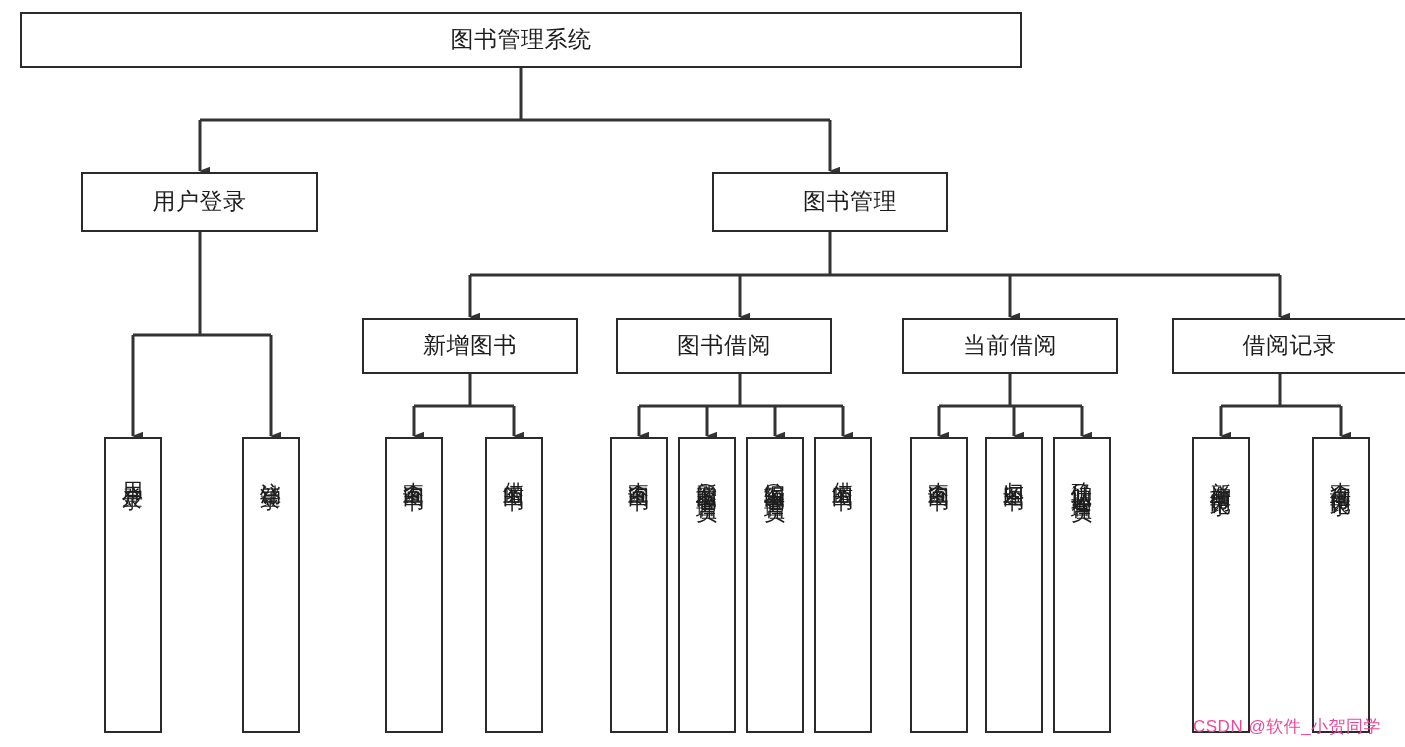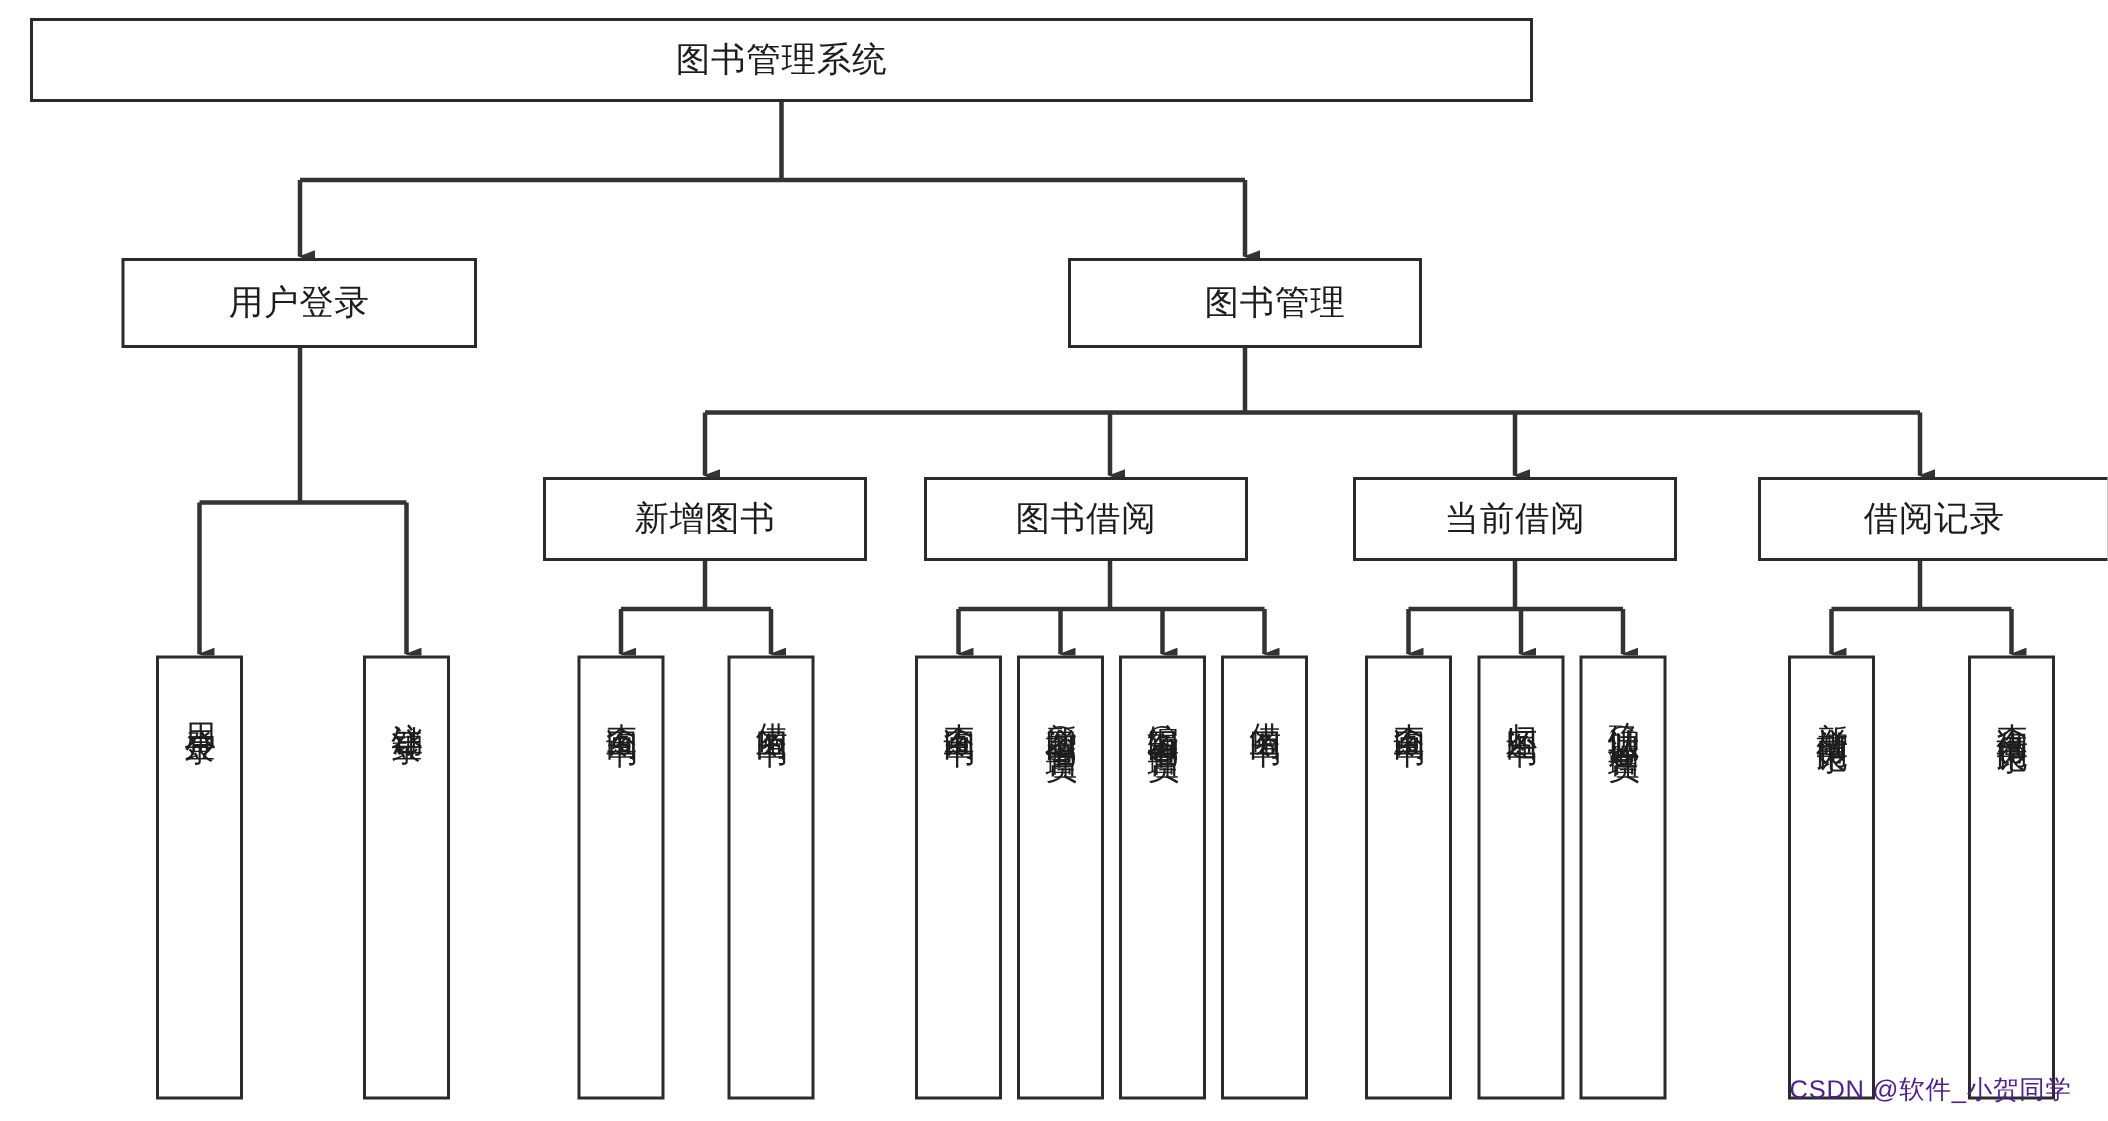--- a/index.html
+++ b/index.html
@@ -55,21 +55,21 @@
     writing-mode: vertical-rl;
     text-orientation: upright;
     white-space: pre-wrap;
     letter-spacing: 3px;
     font-size: 21px;
     line-height: 1;
   }
   .watermark {
     position: absolute;
     font-size: 17px;
-    color: #4c1d95;
+    color: #ec4899;
     letter-spacing: 0.5px;
     white-space: nowrap;
     user-select: none;
   }
 </style>
 </head>
 <body>
 
 <div id="diagram-root">
 

